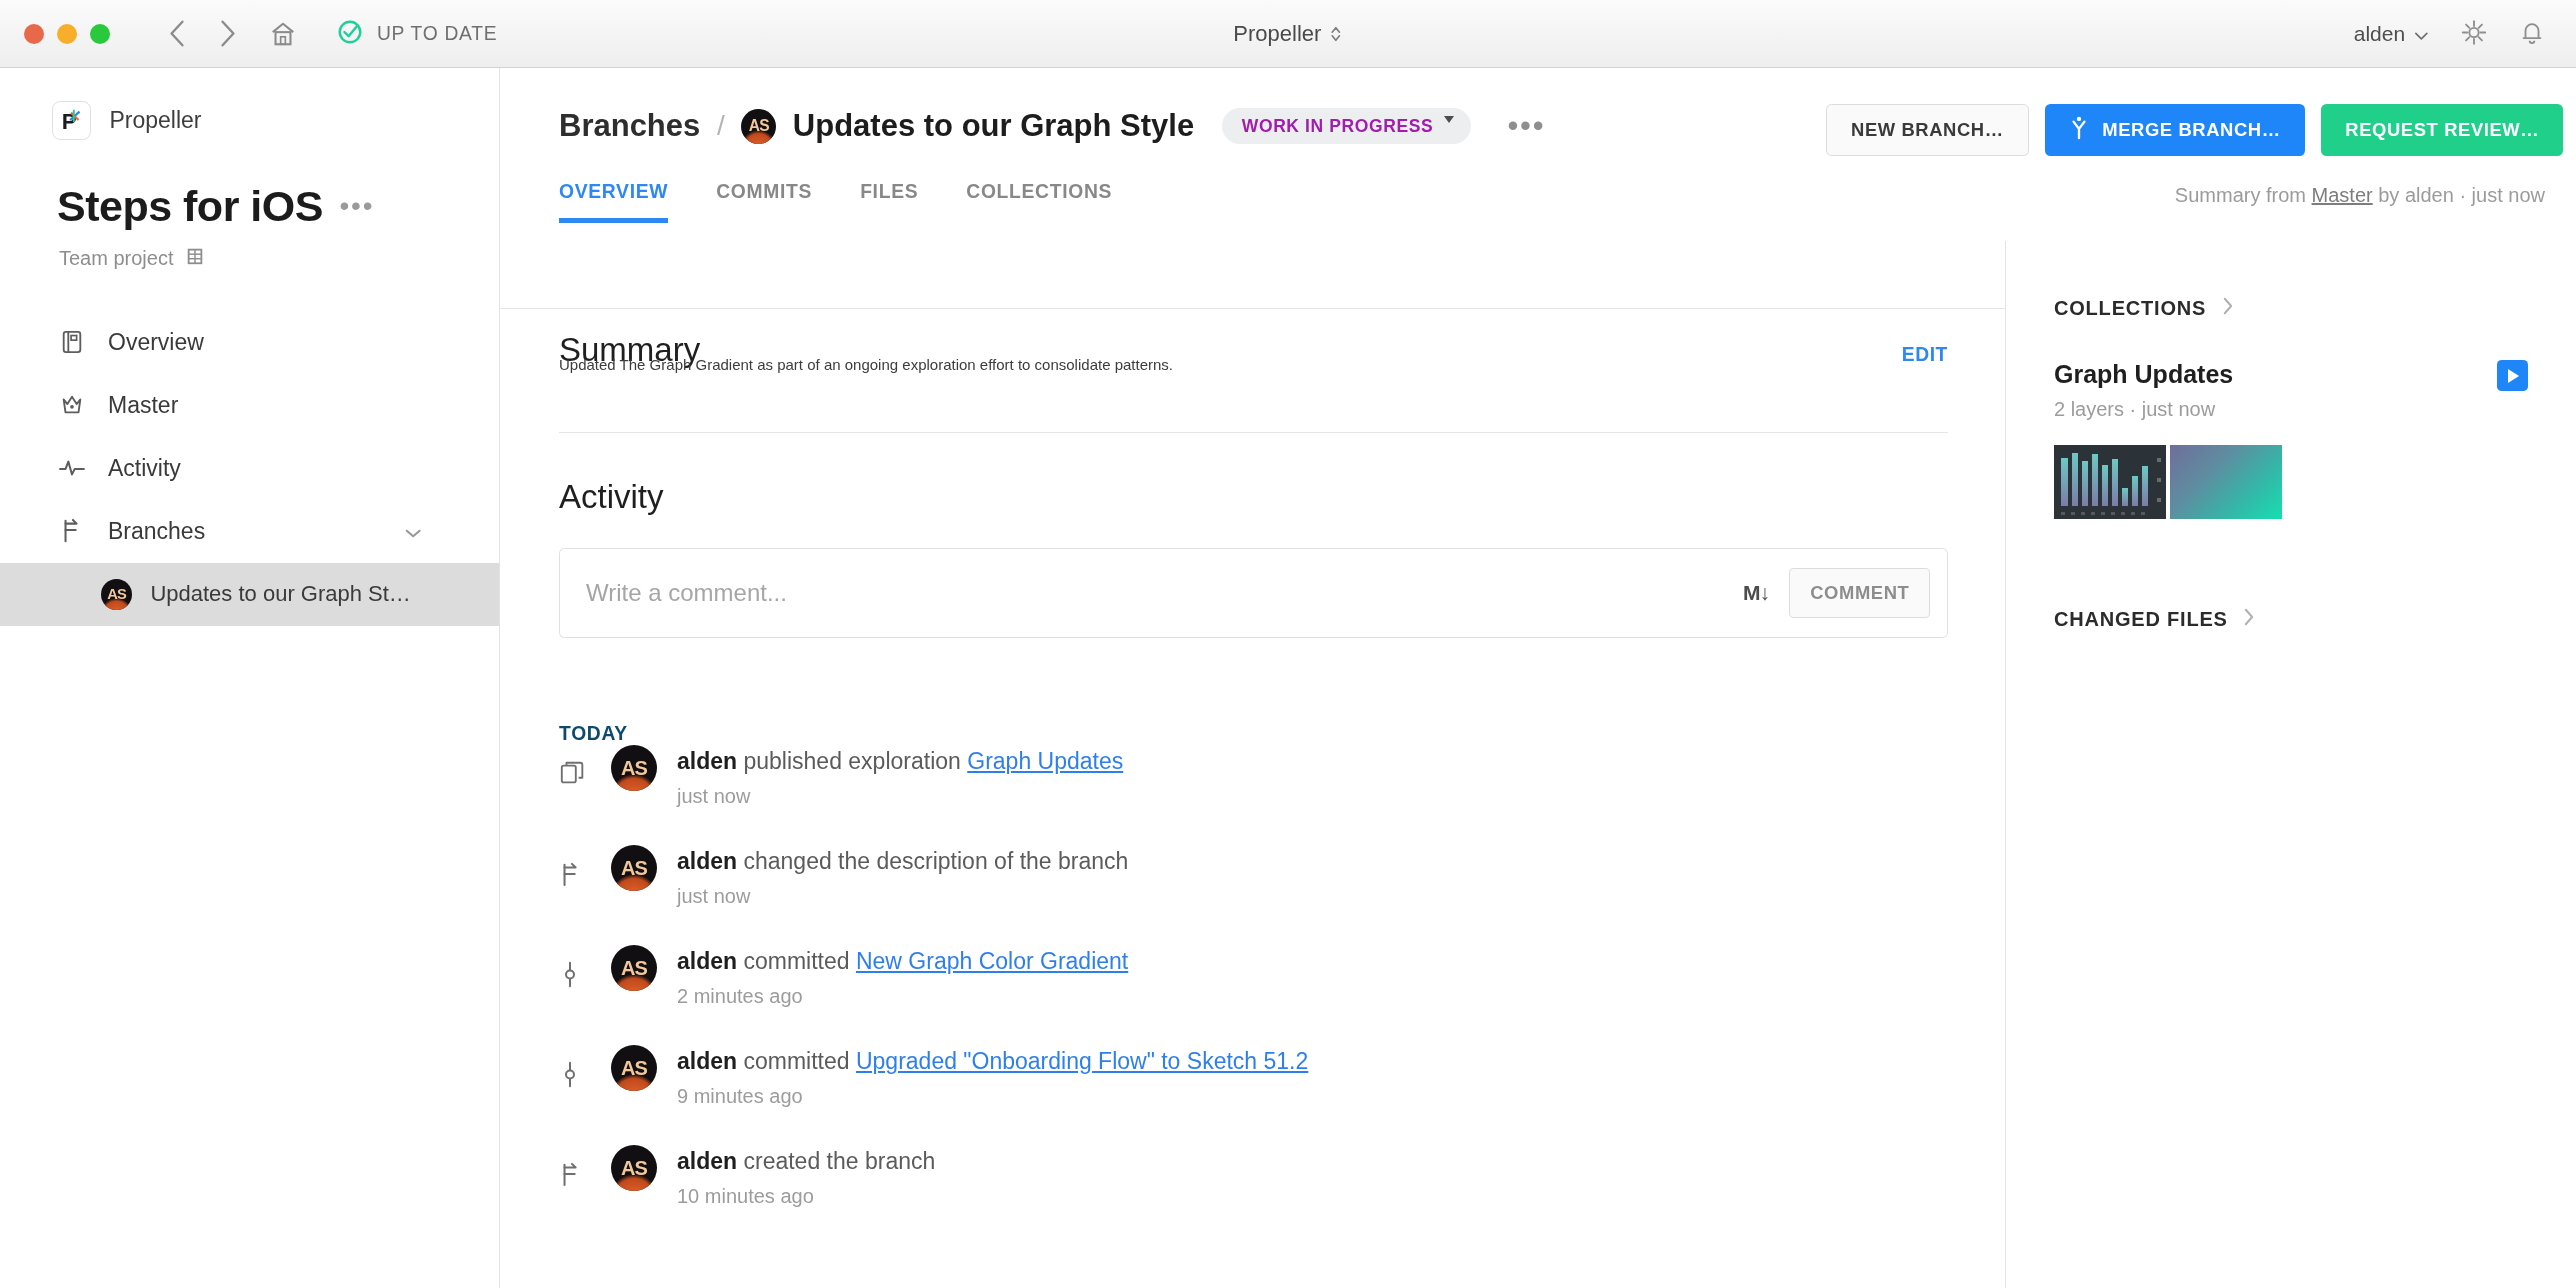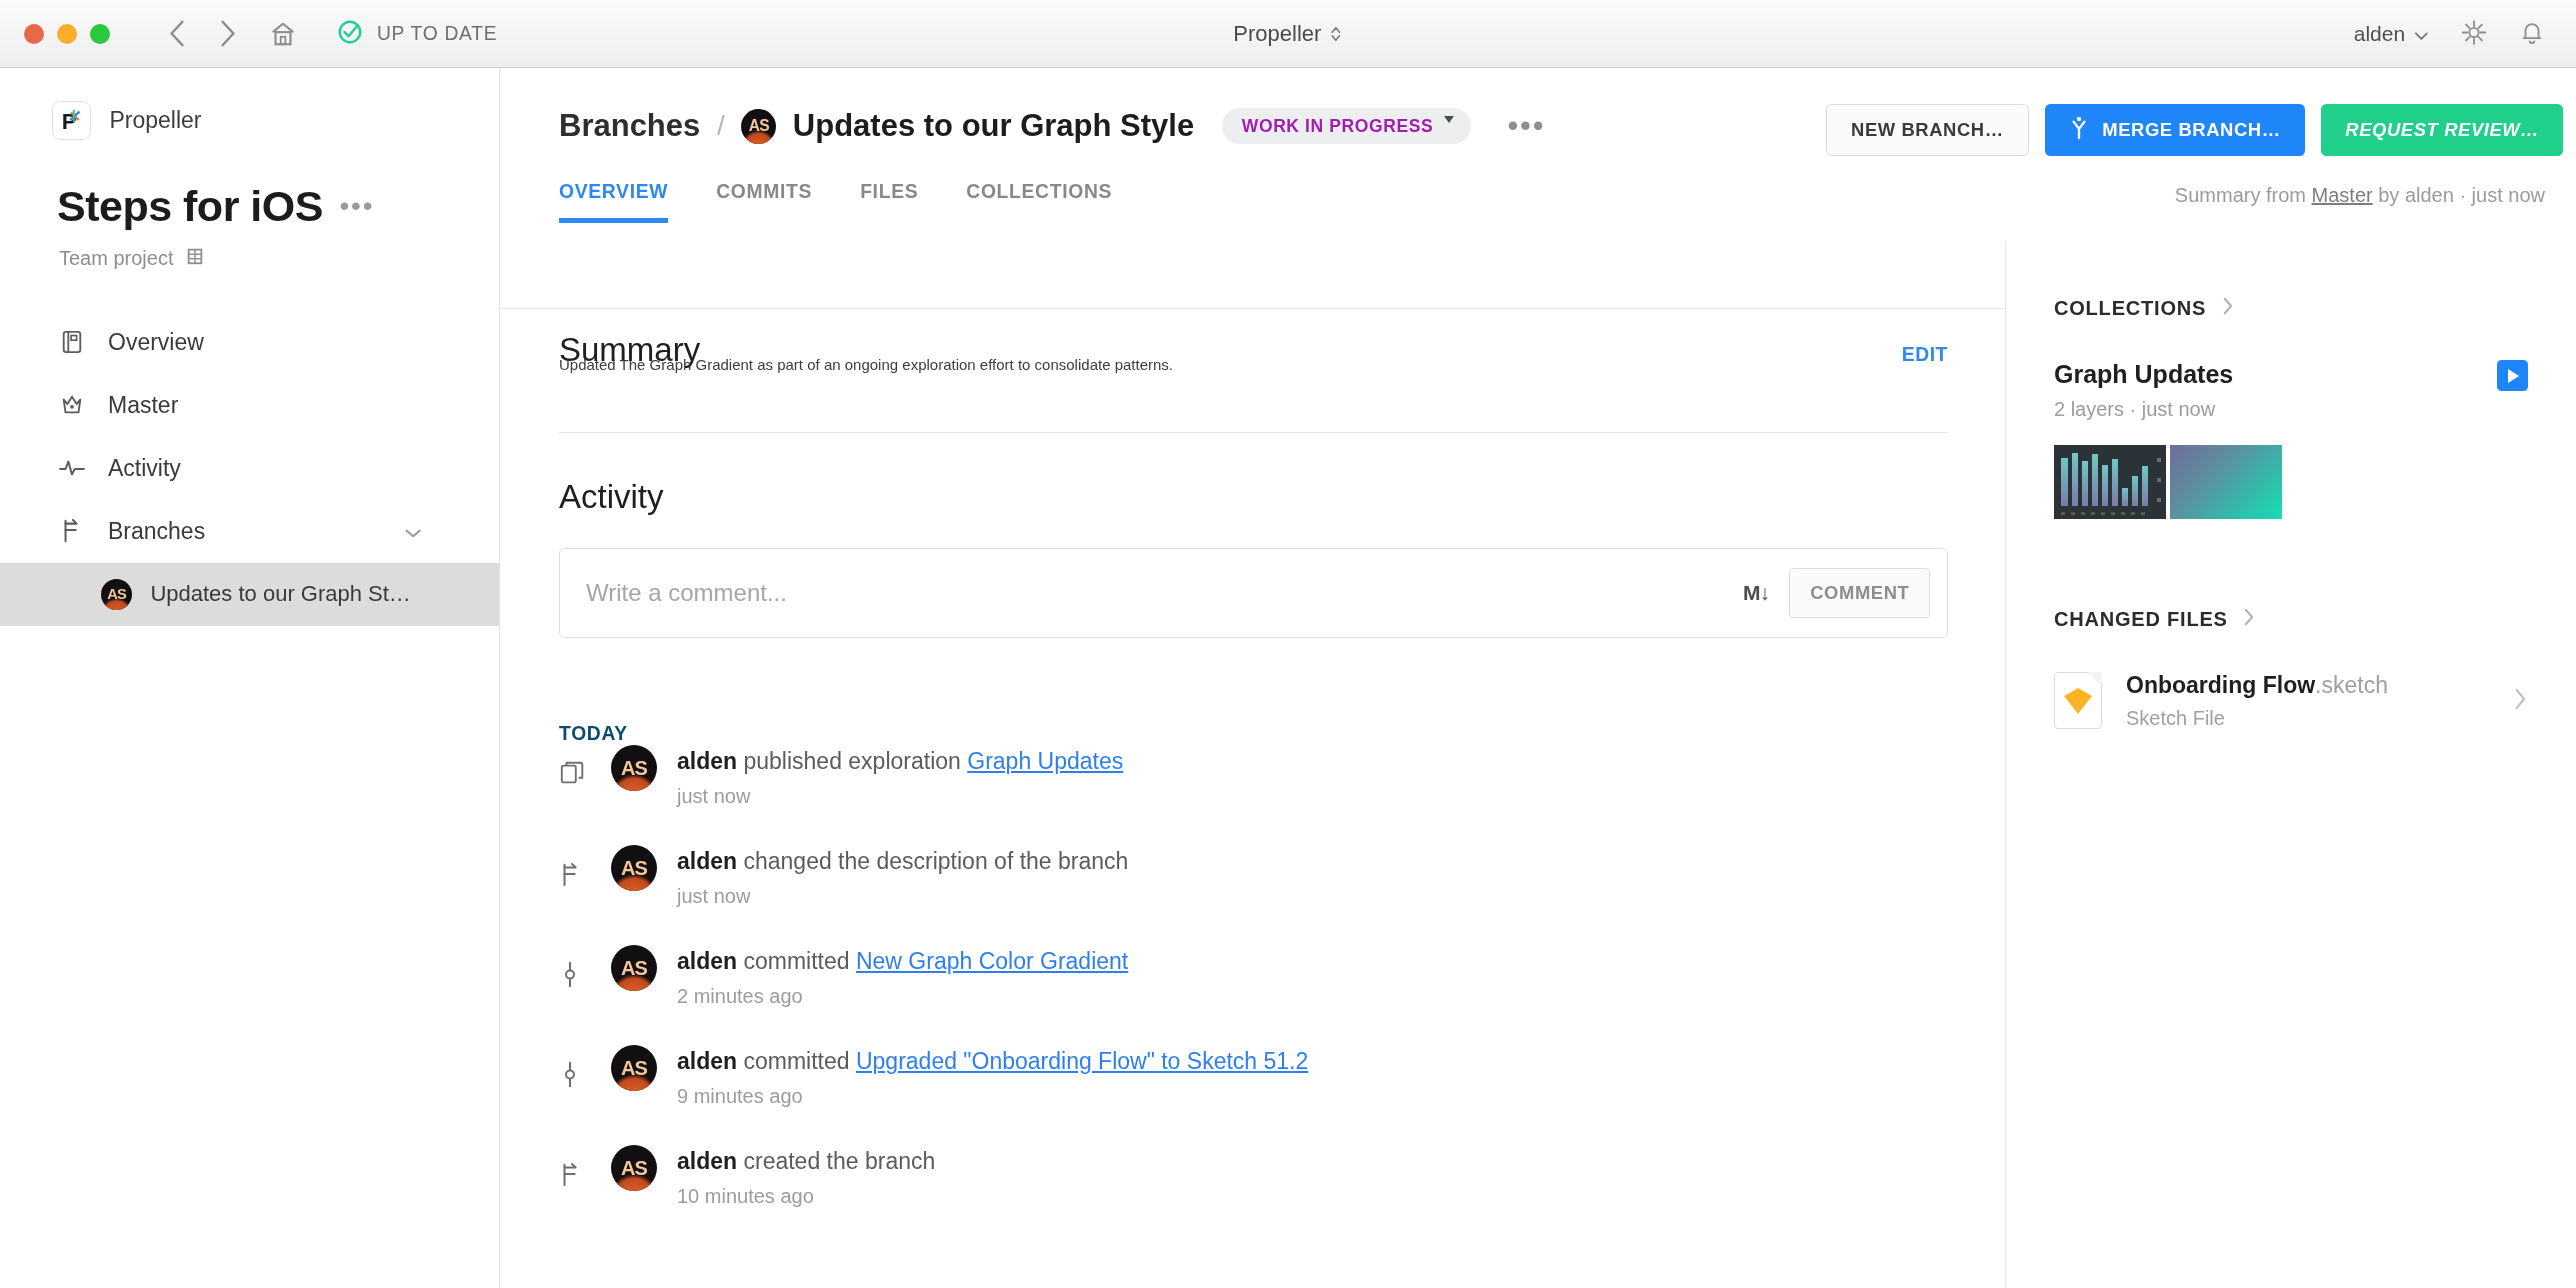--- a/index.html
+++ b/index.html
@@ -428,21 +428,21 @@
   <button style="border:0.9px solid #dcdcdc; background:#fafafa; border-radius:5.5px; height:52px; padding:0 24px; font-size:18.4px; font-weight:bold; letter-spacing:0.6px; color:#3a3a3a; font-family:'Liberation Sans',sans-serif;">NEW BRANCH…</button>
   <button style="border:none; background:#1f86f9; border-radius:5.5px; height:52px; padding:0 24px; font-size:18.4px; font-weight:bold; letter-spacing:0.6px; color:#fff; font-family:'Liberation Sans',sans-serif; display:flex; align-items:center; gap:13px;">
     <span>
       <svg width="20" height="24" viewBox="0 0 22 26">
         <path d="M11 24 V14 M11 14 L5 6 M11 14 L17 6" fill="none" stroke="#fff" stroke-width="2.6" stroke-linecap="round" stroke-linejoin="round"></path>
         <circle cx="11" cy="3" r="2.4" fill="#fff"></circle>
       </svg>
     </span>
     <span>MERGE BRANCH…</span>
   </button>
-  <button style="border:none; background:#20d08a; border-radius:5.5px; height:52px; padding:0 24px; font-size:18.4px; font-weight:bold; letter-spacing:0.6px; color:#fff; font-family:'Liberation Sans',sans-serif;font-style:italic;">REQUEST REVIEW…</button>
+  <button style="border:none; background:#20d08a; border-radius:5.5px; height:52px; padding:0 24px; font-size:18.4px; font-weight:bold; letter-spacing:0.6px; color:#fff; font-family:'Liberation Sans',sans-serif;">REQUEST REVIEW…</button>
 </div>
 
 <div style="position:absolute; top:184px; right:31px; font-size:20px; color:#9b9b9b;">
   <span>Summary from</span>
   <span style="text-decoration:underline; color:#7d7d7d;">Master</span>
   <span>by alden · just now</span>
 </div>
 
 <div class="section-title-row">
   <span class="h-summary">Summary</span>
@@ -609,32 +609,15 @@
 
   <div class="rp-head" style="margin-top:88px;">
     <span>CHANGED FILES</span>
     <span class="rp-chev">
       <svg width="13" height="20" viewBox="0 0 14 22">
           <polyline points="4,3 11,11 4,19" fill="none" stroke="#b0b0b0" stroke-width="2.2" stroke-linecap="round" stroke-linejoin="round"></polyline>
         </svg>
     </span>
   </div>
 
-  <div class="cf-item">
-    <div class="sketch-file">
-      <div class="diamond"></div>
-      <div class="diamond-top"></div>
-    </div>
-    <div class="cf-text">
-      <div class="cf-name">
-        <span>Onboarding Flow</span><span class="ext">.sketch</span>
-      </div>
-      <div class="cf-sub">Sketch File</div>
-    </div>
-    <span class="cf-chev">
-      <svg width="14.7" height="24" viewBox="0 0 16 26">
-          <polyline points="4,3 12,13 4,23" fill="none" stroke="#bdbdbd" stroke-width="2.2" stroke-linecap="round" stroke-linejoin="round"></polyline>
-        </svg>
-    </span>
-  </div>
 
 </div>
 
 
 </body></html>

